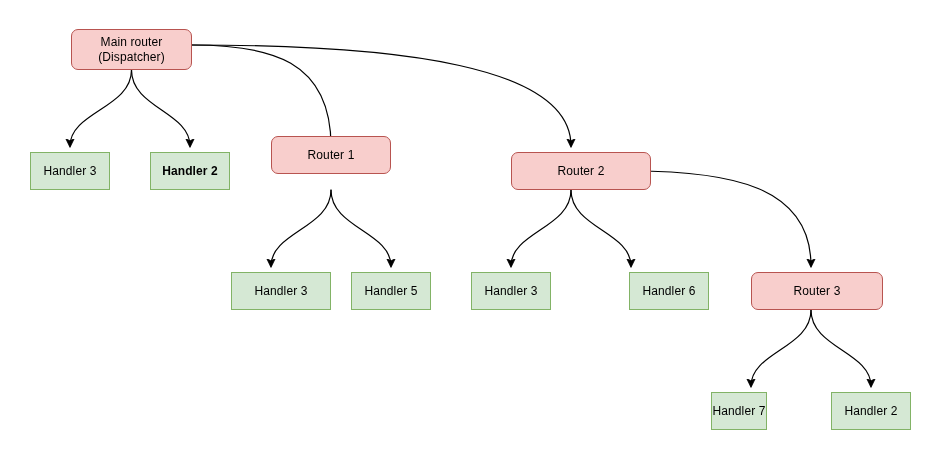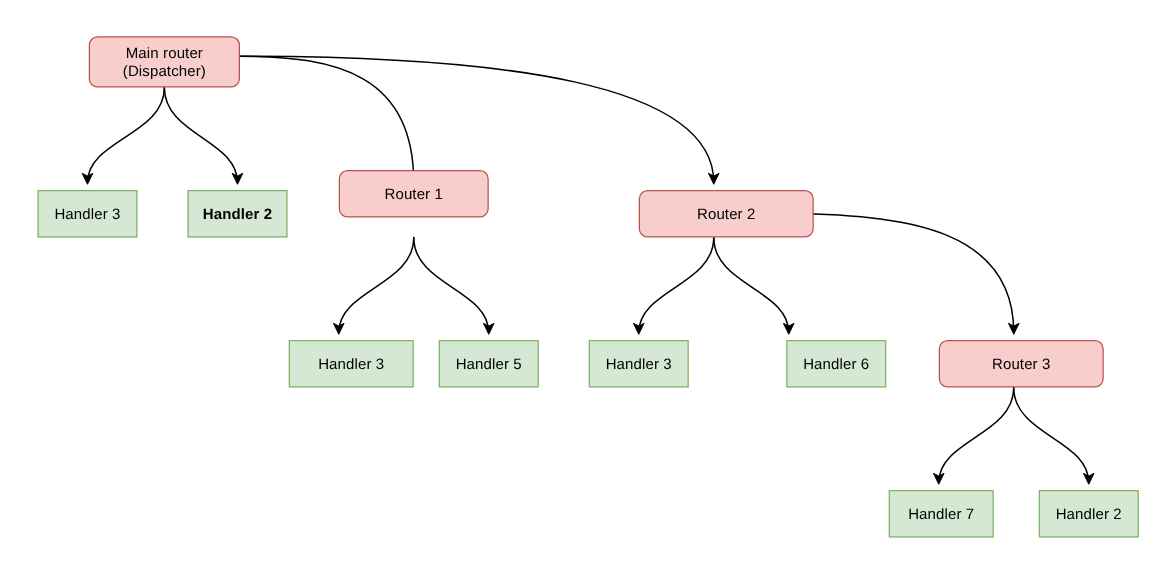--- a/index.html
+++ b/index.html
@@ -84,17 +84,17 @@
 (Dispatcher)</span></div>
       <div class="node node-handler" style="left: 30px; top: 152px; width: 80px; height: 38px;"><span class="node-label">Handler 3</span></div>
       <div class="node node-handler" style="left: 150px; top: 152px; width: 80px; height: 38px; font-weight: bold;"><span class="node-label">Handler 2</span></div>
       <div class="node node-router" style="left: 271px; top: 136px; width: 120px; height: 38px;"><span class="node-label">Router 1</span></div>
       <div class="node node-router" style="left: 511px; top: 152px; width: 140px; height: 38px;"><span class="node-label">Router 2</span></div>
       <div class="node node-handler" style="left: 231px; top: 272px; width: 100px; height: 38px;"><span class="node-label">Handler 3</span></div>
       <div class="node node-handler" style="left: 351px; top: 272px; width: 80px; height: 38px;"><span class="node-label">Handler 5</span></div>
       <div class="node node-handler" style="left: 471px; top: 272px; width: 80px; height: 38px;"><span class="node-label">Handler 3</span></div>
       <div class="node node-handler" style="left: 591px; top: 272px; width: 80px; height: 38px; margin-left: 38px;"><span class="node-label">Handler 6</span></div>
       <div class="node node-router" style="left: 751px; top: 272px; width: 132px; height: 38px;"><span class="node-label">Router 3</span></div>
-      <div class="node node-handler" style="left: 711px; top: 392px; width: 84px; height: 38px;"><span class="node-label">Handler 7</span></div>
+      <div class="node node-handler" style="left: 711px; top: 392px; width: 56px; height: 38px;"><span class="node-label">Handler 7</span></div>
       <div class="node node-handler" style="left: 831px; top: 392px; width: 80px; height: 38px;"><span class="node-label">Handler 2</span></div>
     </div>
 
 </div>
 
 </body></html>

